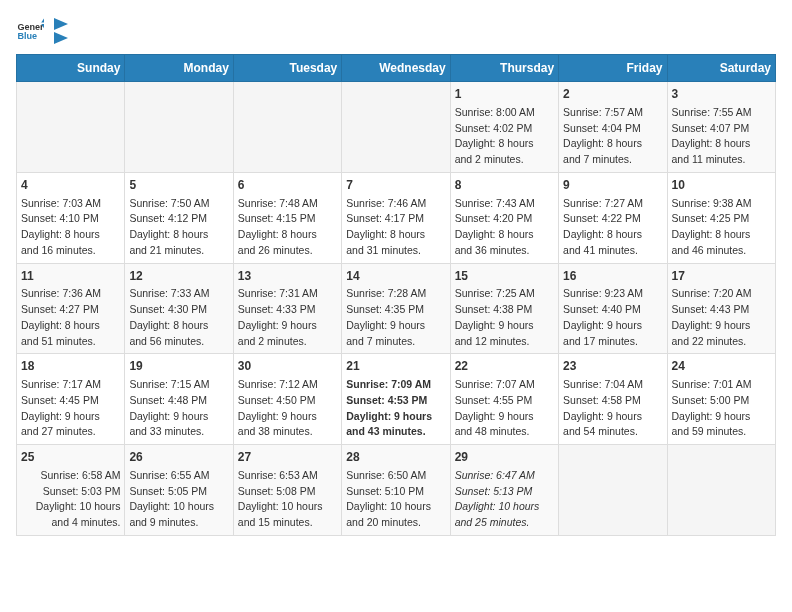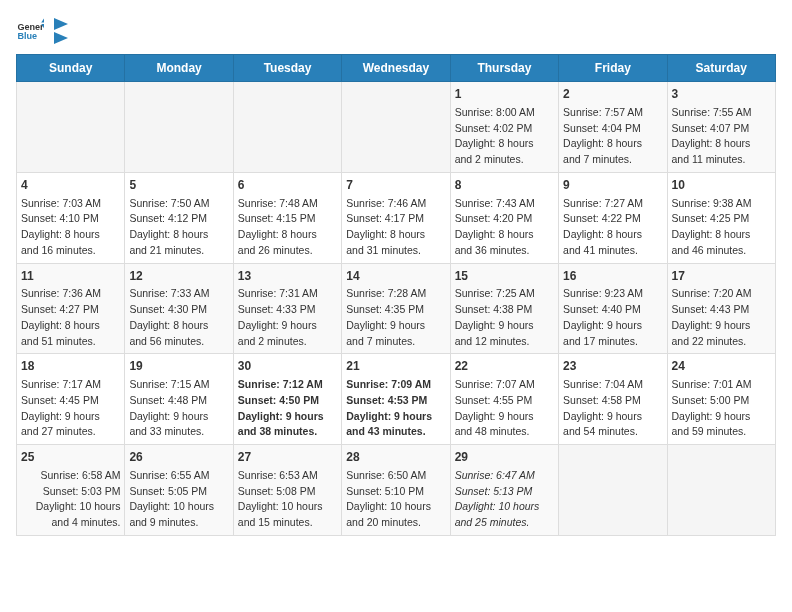--- a/index.html
+++ b/index.html
@@ -41,21 +41,21 @@
       width: 100%;
       border-collapse: collapse;
       font-size: 11px;
     }
     thead tr {
       background-color: #2980b9;
       color: #fff;
     }
     thead th {
       padding: 6px 4px;
-      text-align: center;
+      text-align: right;
       font-size: 12px;
       font-weight: bold;
       border: 1px solid #2471a3;
     }
     tbody tr {
       border-bottom: 1px solid #ccc;
     }
     tbody td {
       vertical-align: top;
       padding: 4px;
@@ -265,21 +265,21 @@
         </td>
         <td>
           <span class="day-number">19</span>
           <div class="day-info" style="white-space: pre-line;">Sunrise: 7:15 AM
 Sunset: 4:48 PM
 Daylight: 9 hours
 and 33 minutes.</div>
         </td>
         <td>
           <span class="day-number">30</span>
-          <div class="day-info" style="white-space: pre-line; font-weight: bold;">Sunrise: 7:12 AM
+          <div class="day-info" style="white-space: pre-line;">Sunrise: 7:12 AM
 Sunset: 4:50 PM
 Daylight: 9 hours
 and 38 minutes.</div>
         </td>
         <td>
           <span class="day-number">21</span>
           <div class="day-info" style="white-space: pre-line; font-weight: bold;">Sunrise: 7:09 AM
 Sunset: 4:53 PM
 Daylight: 9 hours
 and 43 minutes.</div>

